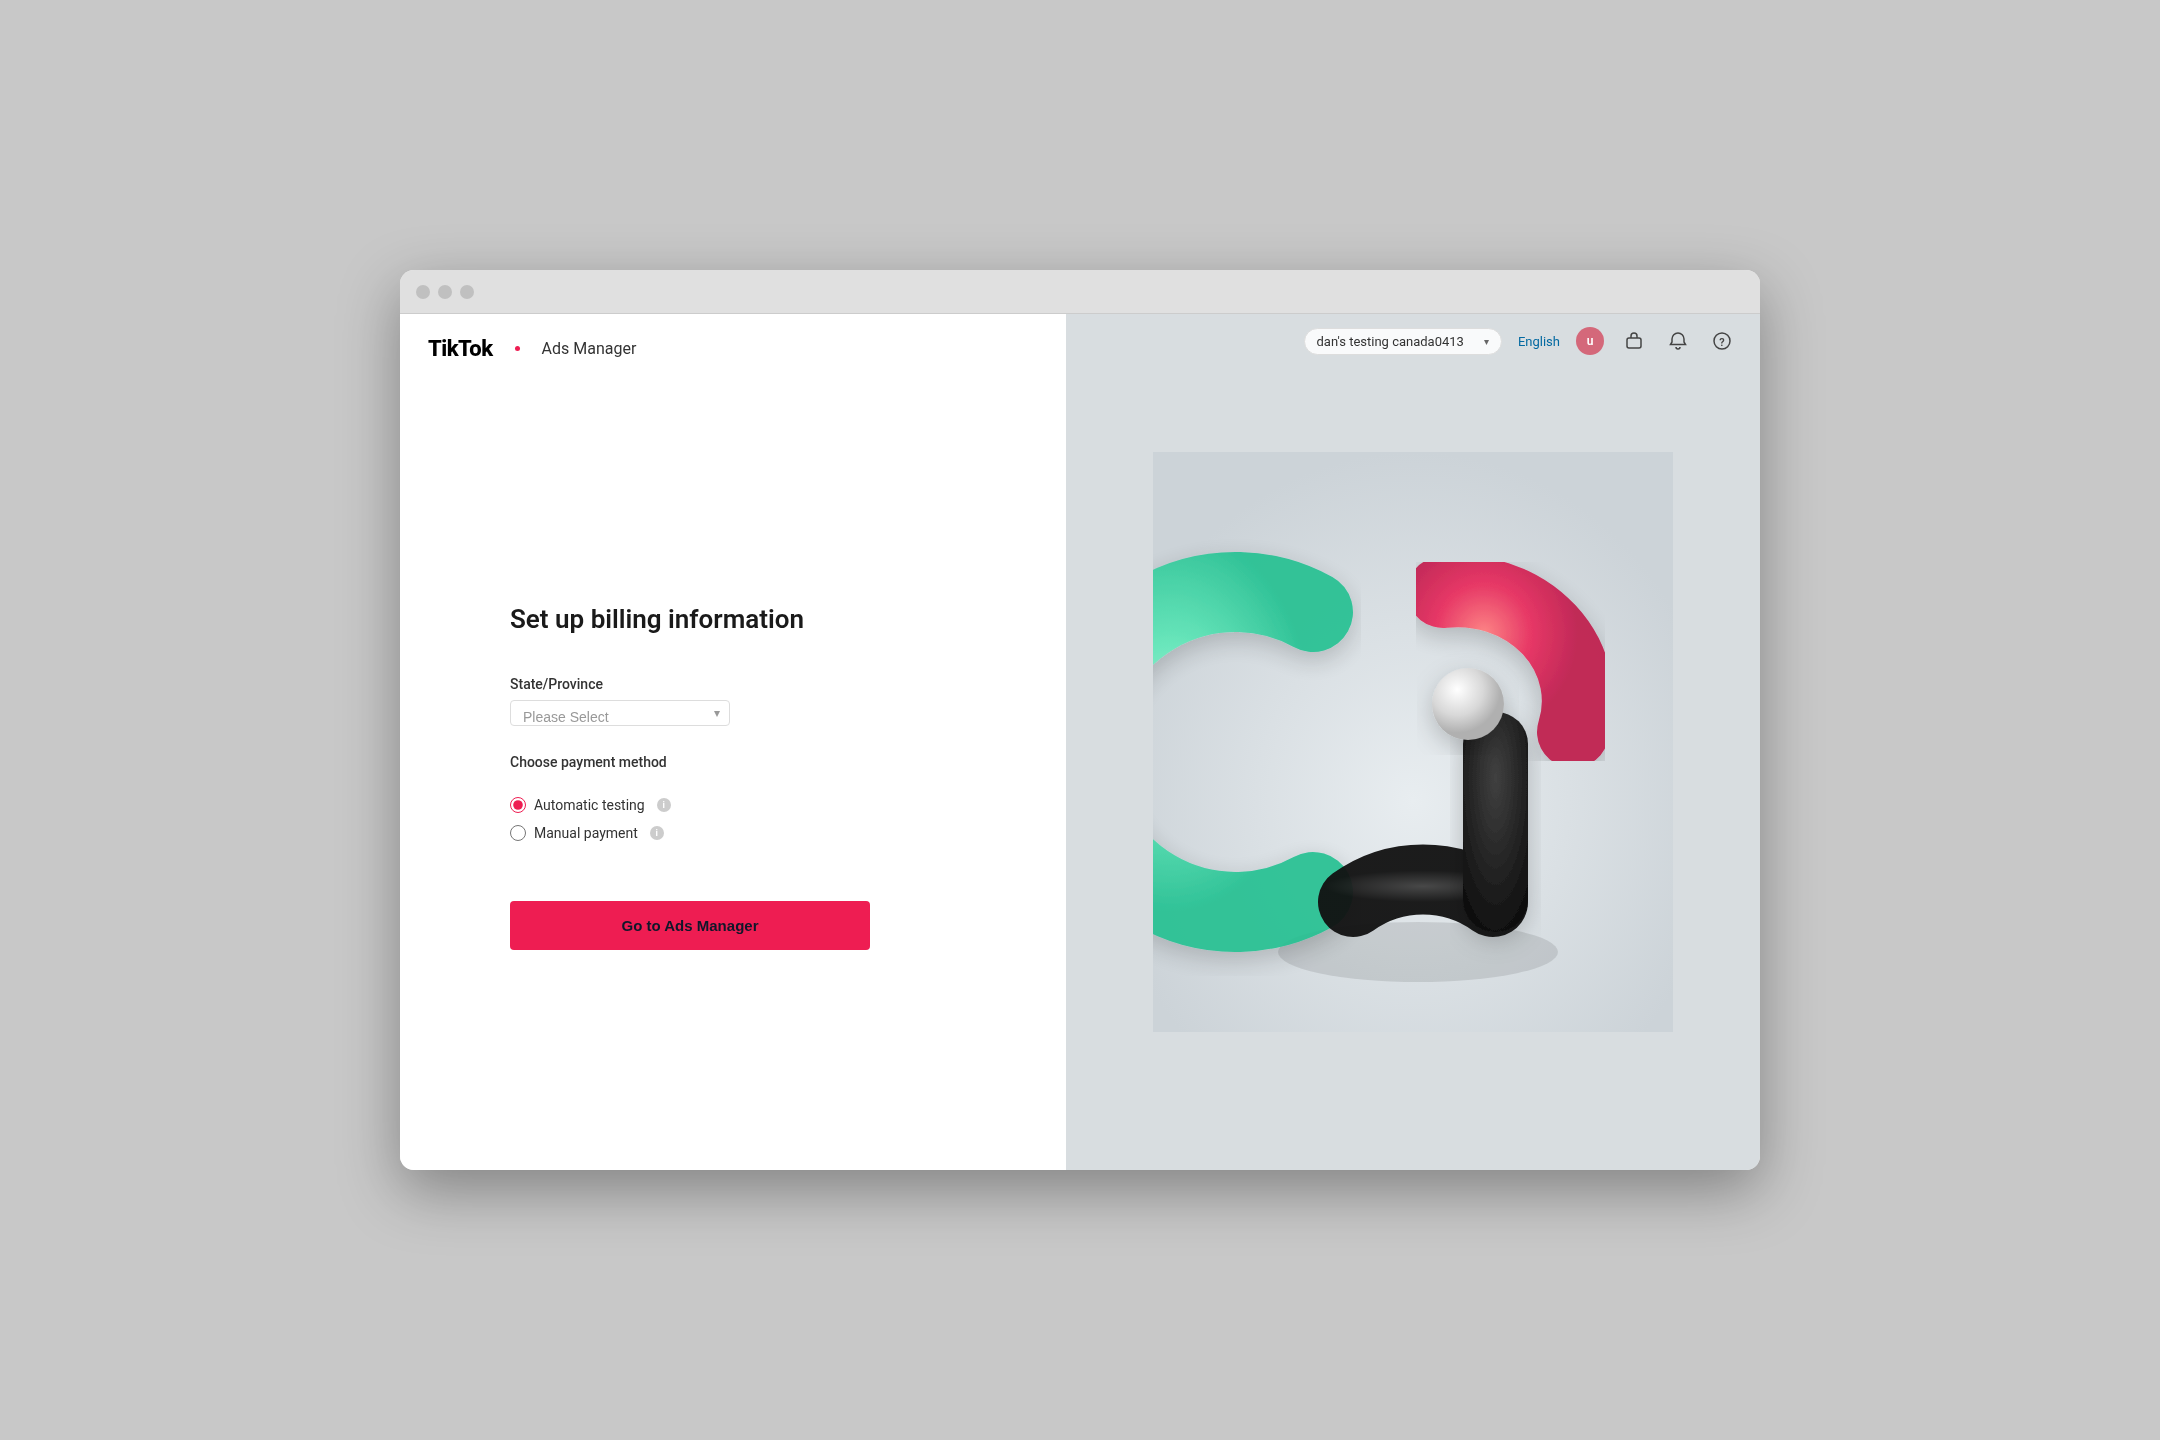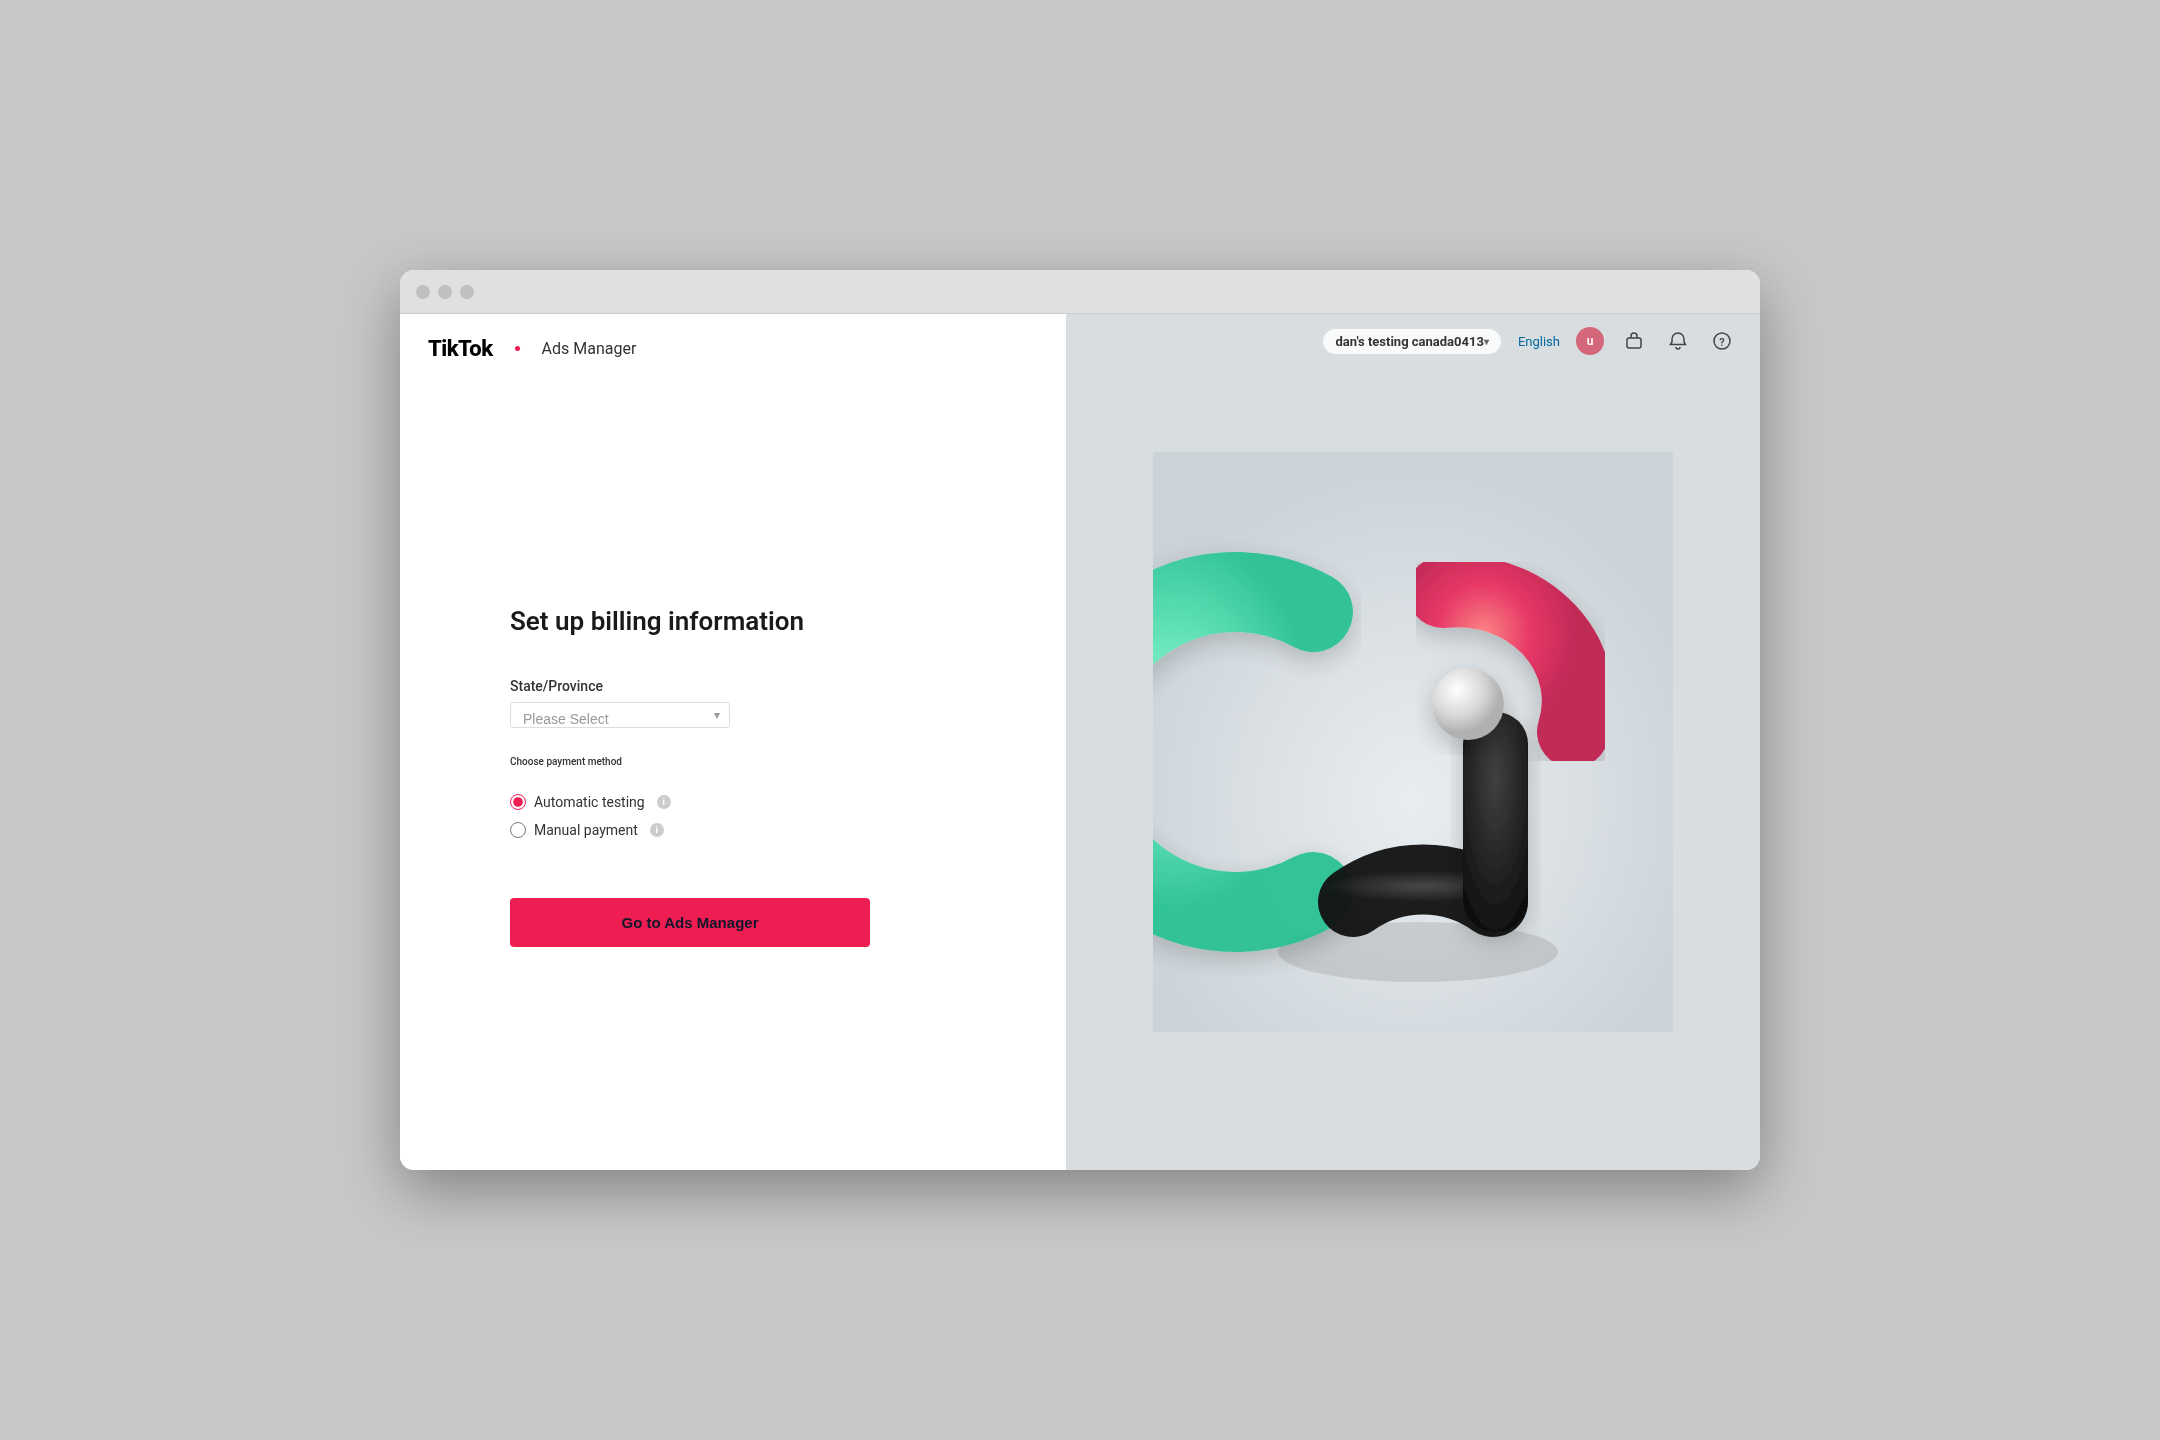--- a/index.html
+++ b/index.html
@@ -143,21 +143,21 @@
       position: absolute;
       right: 10px;
       top: 50%;
       transform: translateY(-50%);
       pointer-events: none;
       color: #999;
       font-size: 12px;
     }
 
     .payment-section-label {
-      font-size: 10px;
+      font-size: 14px;
       color: #333;
       font-weight: 500;
       margin-bottom: 27px;
     }
 
     .radio-group {
       display: flex;
       flex-direction: column;
       gap: 12px;
     }
@@ -229,29 +229,28 @@
       align-items: center;
       justify-content: flex-end;
       padding: 0 24px;
       gap: 16px;
       z-index: 10;
     }
 
     .account-selector {
       display: flex;
       align-items: center;
-      gap: 0;
+      gap: 20px;
       background: rgba(255,255,255,0.85);
       border: 1px solid #ddd;
       border-radius: 20px;
       padding: 5px 12px;
       font-size: 13px;
       color: #333;
       cursor: pointer;
-      font-weight: bold;
     }
 
     .chevron-icon {
       font-size: 10px;
       color: #666;
     }
 
     .lang-selector {
       font-size: 13px;
       color: #0369a1;

